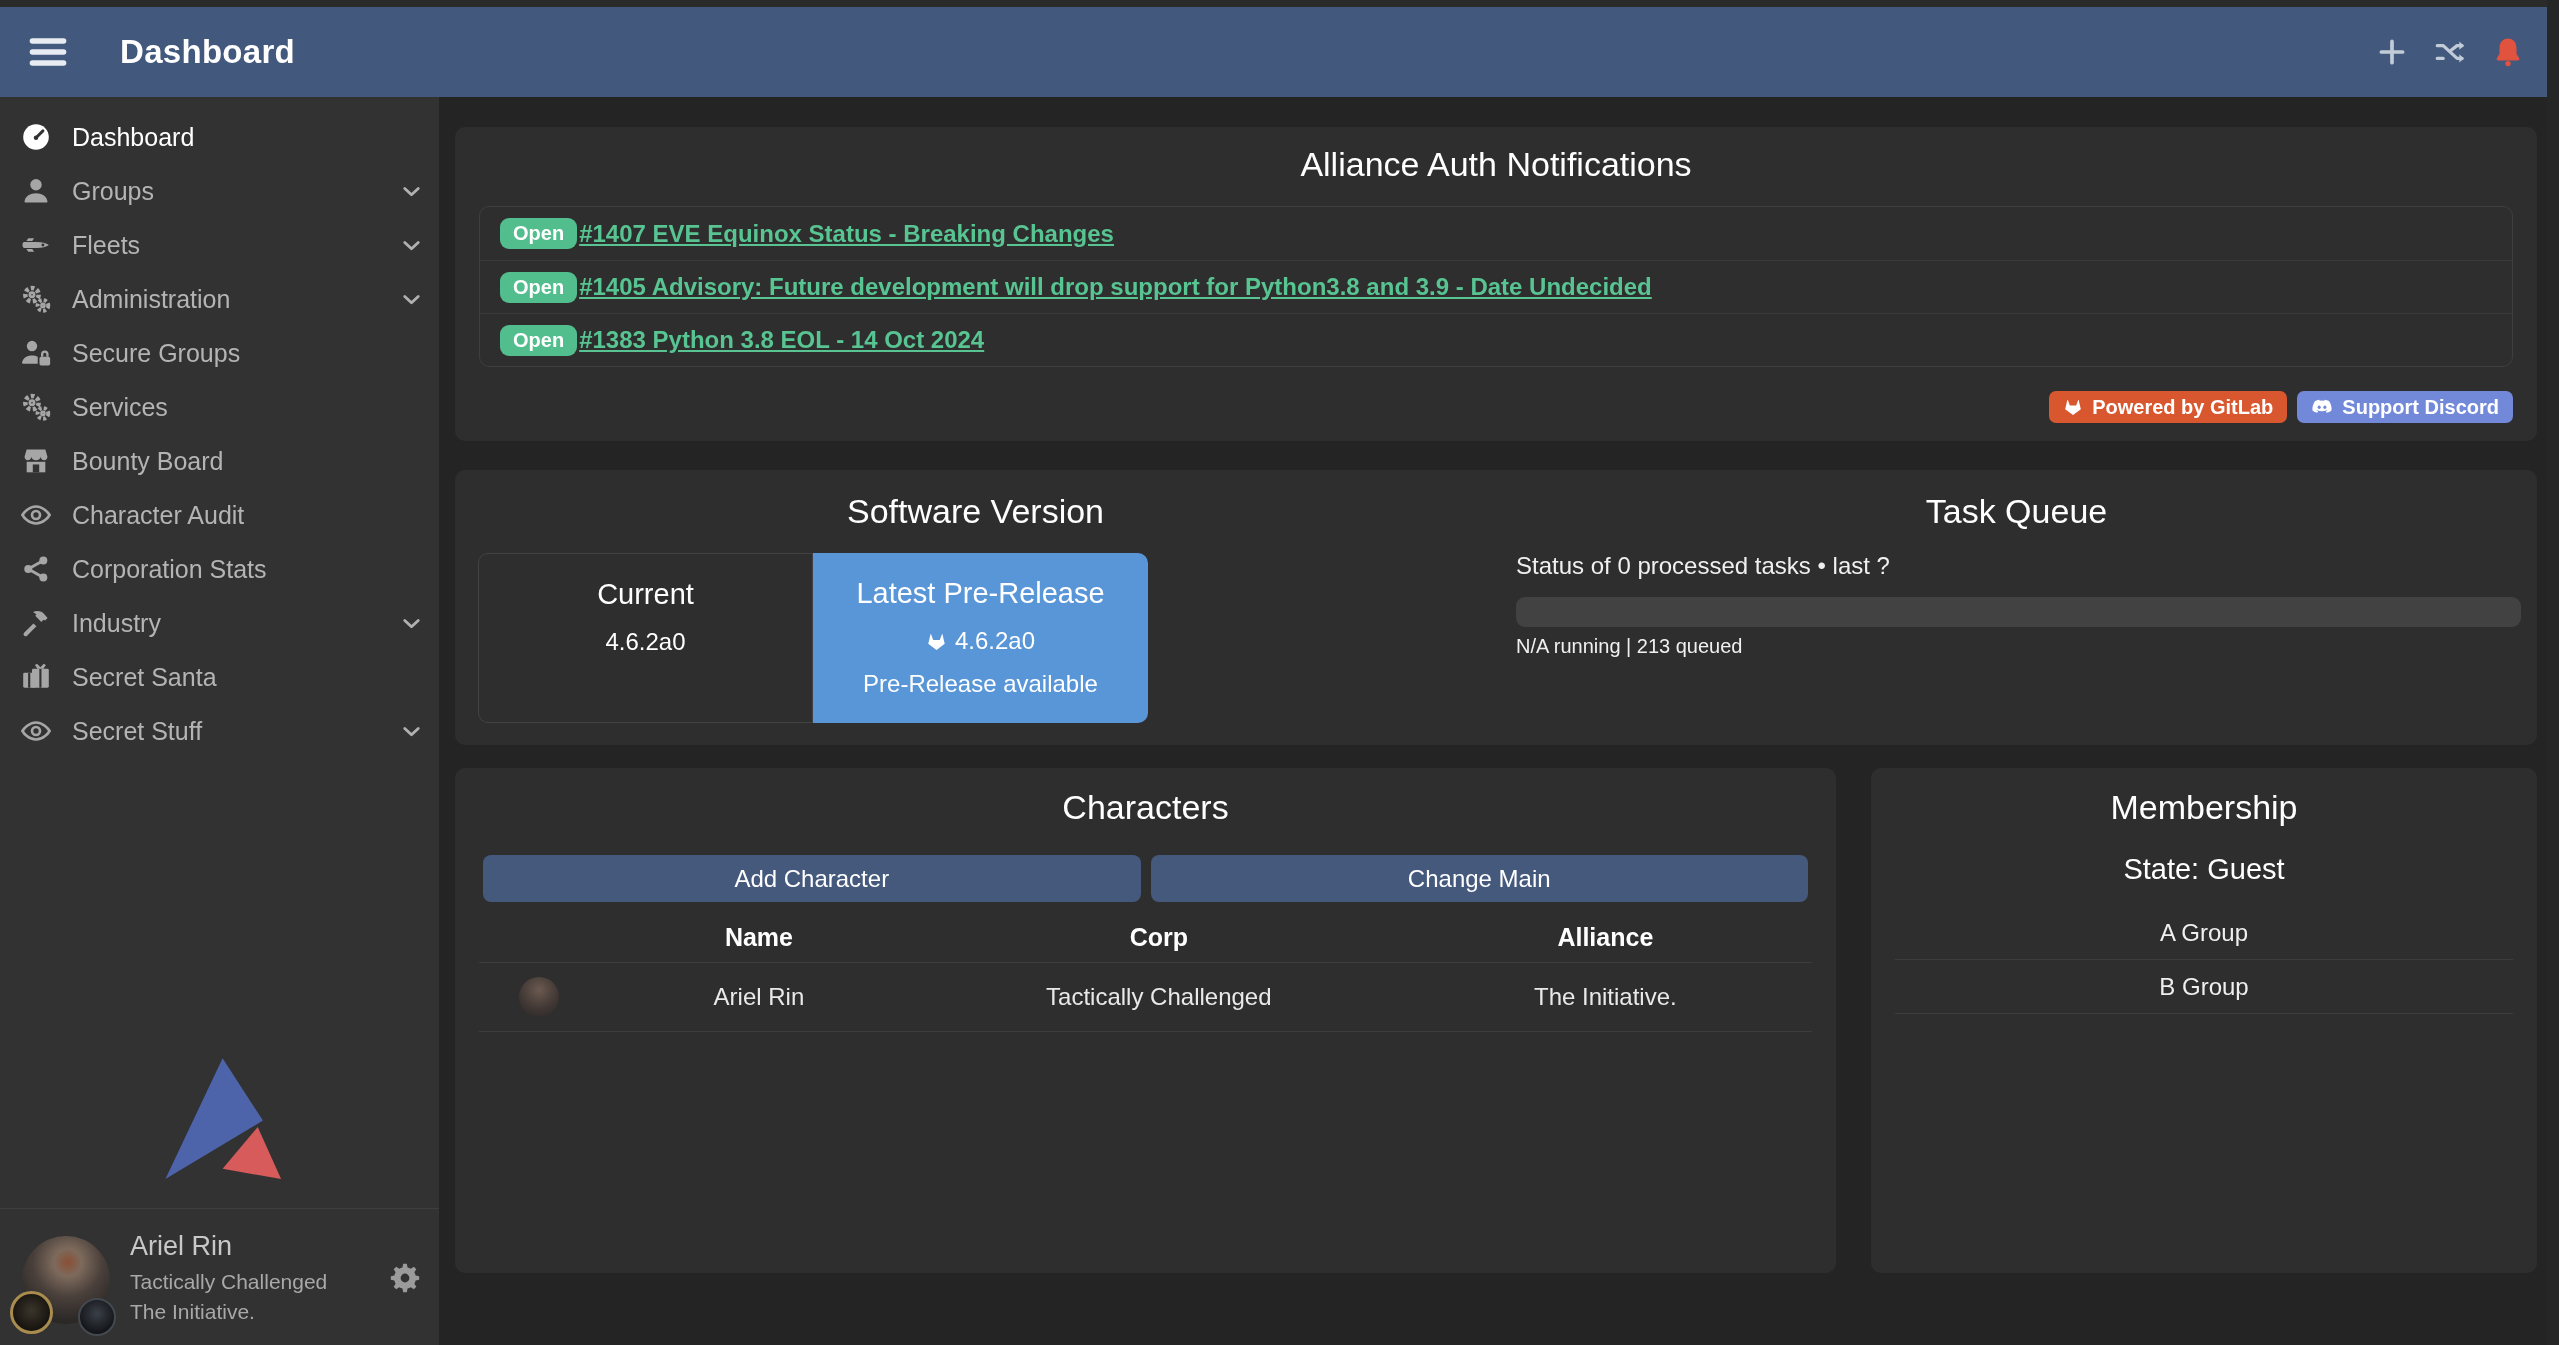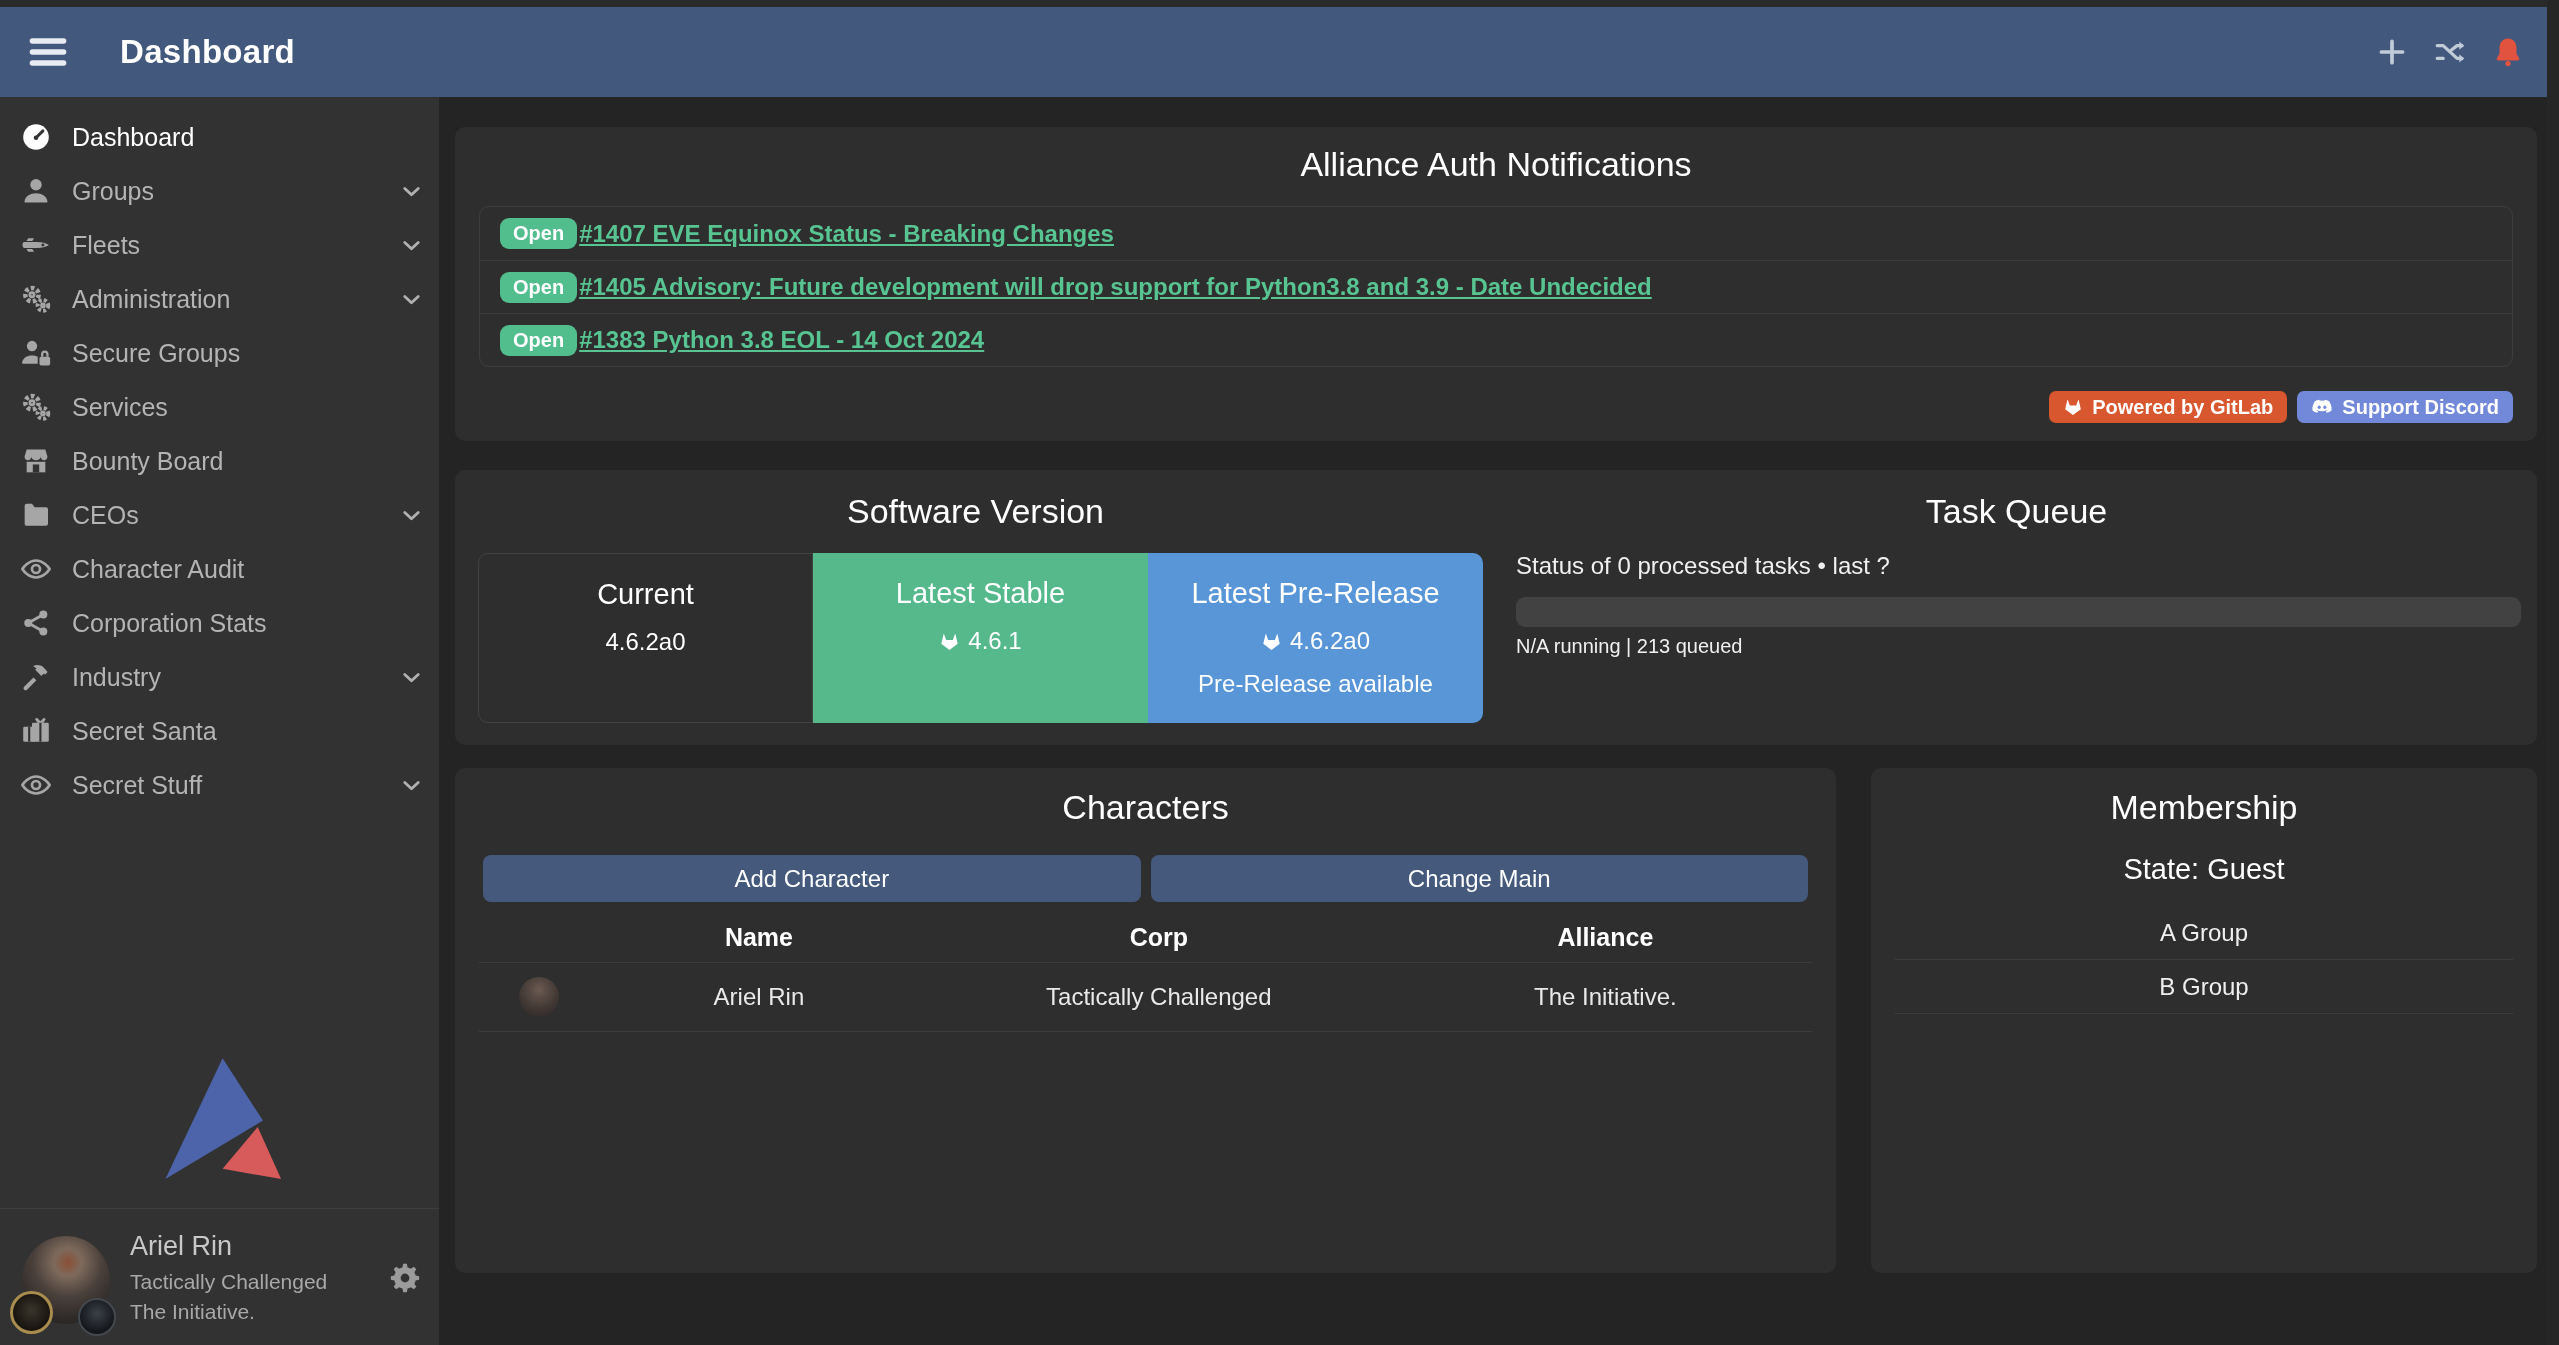--- a/index.html
+++ b/index.html
@@ -294,33 +294,20 @@
         <span class="mi-icon">
             <svg class="icn">
               <use href="#i-store"></use>
             </svg>
           </span>
         <span class="mi-label">Bounty Board</span>
       </li>
       <li class="menu-item">
         <span class="mi-icon">
             <svg class="icn">
-              <use href="#i-folder"></use>
-            </svg>
-          </span>
-        <span class="mi-label">CEOs</span>
-        <span class="mi-chevron">
-            <svg class="icn">
-              <use href="#i-chevron-down"></use>
-            </svg>
-          </span>
-      </li>
-      <li class="menu-item">
-        <span class="mi-icon">
-            <svg class="icn">
               <use href="#i-eye"></use>
             </svg>
           </span>
         <span class="mi-label">Character Audit</span>
       </li>
       <li class="menu-item">
         <span class="mi-icon">
             <svg class="icn">
               <use href="#i-share"></use>
             </svg>
@@ -423,29 +410,20 @@
 
     <section class="panel p-row2">
       <div class="half sv">
         <h2>Software Version</h2>
         <div class="sv-boxes">
           <div class="sv-box current">
             <div class="sv-title">Current</div>
             <div class="sv-version">
                 <span>4.6.2a0</span>
               </div>
-          </div>
-          <div class="sv-box stable">
-            <div class="sv-title">Latest Stable</div>
-            <div class="sv-version">
-              <svg style="width:21px;height:21px;color:#fff">
-                  <use href="#i-gitlab"></use>
-                </svg>
-              <span>4.6.1</span>
-            </div>
           </div>
           <div class="sv-box prerelease">
             <div class="sv-title">Latest Pre-Release</div>
             <div class="sv-version">
               <svg style="width:21px;height:21px;color:#fff">
                   <use href="#i-gitlab"></use>
                 </svg>
               <span>4.6.2a0</span>
             </div>
             <div class="sv-note">Pre-Release available</div>

